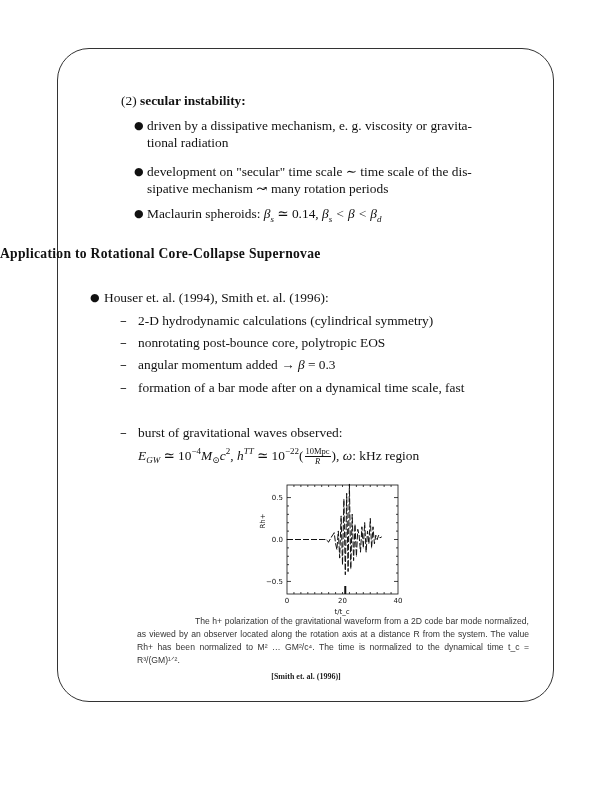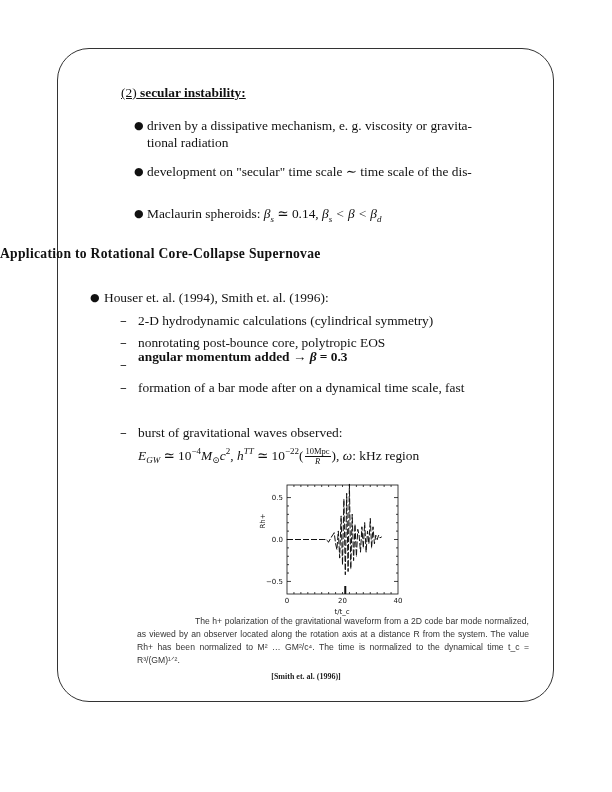--- a/index.html
+++ b/index.html
@@ -26,54 +26,55 @@
     .caption .indent { display: inline-block; width: 58px; }
     .citation { position: absolute; left: 0; width: 612px; text-align: center; top: 672px;
                 font-size: 8px; font-family: "Liberation Serif", "DejaVu Serif", serif; font-weight: bold; color: #222; }
     svg text { font-family: "DejaVu Sans", sans-serif; font-size: 7px; fill: #111; }
   </style>
 </head>
 <body>
 
 <div class="frame"></div>
 
-<div class="txt" style="left:121px; top:84px;text-decoration:underline;">
+<div class="txt" style="left:121px; top:92px;">
   <span>(2)</span>
   <span class="bold">secular instability:</span>
 </div>
 
 <span class="bullet" style="left:134px; top:117px;">●</span>
 <div class="txt" style="left:147px; top:117px;">
   <div>driven by a dissipative mechanism, e. g. viscosity or gravita-</div>
   <div>tional radiation</div>
 </div>
 
 <span class="bullet" style="left:134px; top:163px;">●</span>
 <div class="txt" style="left:147px; top:163px;">
   <div>development on "secular" time scale ∼ time scale of the dis-</div>
+  <div>sipative mechanism ↝ many rotation periods</div>
 </div>
 
 <span class="bullet" style="left:134px; top:205px;">●</span>
 <div class="txt" style="left:147px; top:205px;">
   <span>Maclaurin spheroids: </span><i>β<sub>s</sub> ≃ </i>0.14, <i>β<sub>s</sub> &lt; β &lt; β<sub>d</sub></i>
 </div>
 
 <div class="heading">Application to Rotational Core-Collapse Supernovae</div>
 
 <span class="bullet" style="left:90px; top:289px;">●</span>
 <div class="txt" style="left:104px; top:289px;">Houser et. al. (1994), Smith et. al. (1996):</div>
 
 <span class="dash" style="left:120px; top:312px;">–</span>
 <div class="txt" style="left:138px; top:312px;">2-D hydrodynamic calculations (cylindrical symmetry)</div>
 
 <span class="dash" style="left:120px; top:334px;">–</span>
 <div class="txt" style="left:138px; top:334px;">nonrotating post-bounce core, polytropic EOS</div>
 
 <span class="dash" style="left:120px; top:356px;">–</span>
-<div class="txt" style="left:138px; top:348px;font-weight:bold;">
+<div class="txt" style="left:138px; top:356px;">
   <span>angular momentum added → </span><i>β</i> = 0.3
 </div>
 
 <span class="dash" style="left:120px; top:379px;">–</span>
 <div class="txt" style="left:138px; top:379px;">
   <div>formation of a bar mode after on a dynamical time scale, fast</div>
 </div>
 
 <span class="dash" style="left:120px; top:424px;">–</span>
 <div class="txt" style="left:138px; top:424px;">

